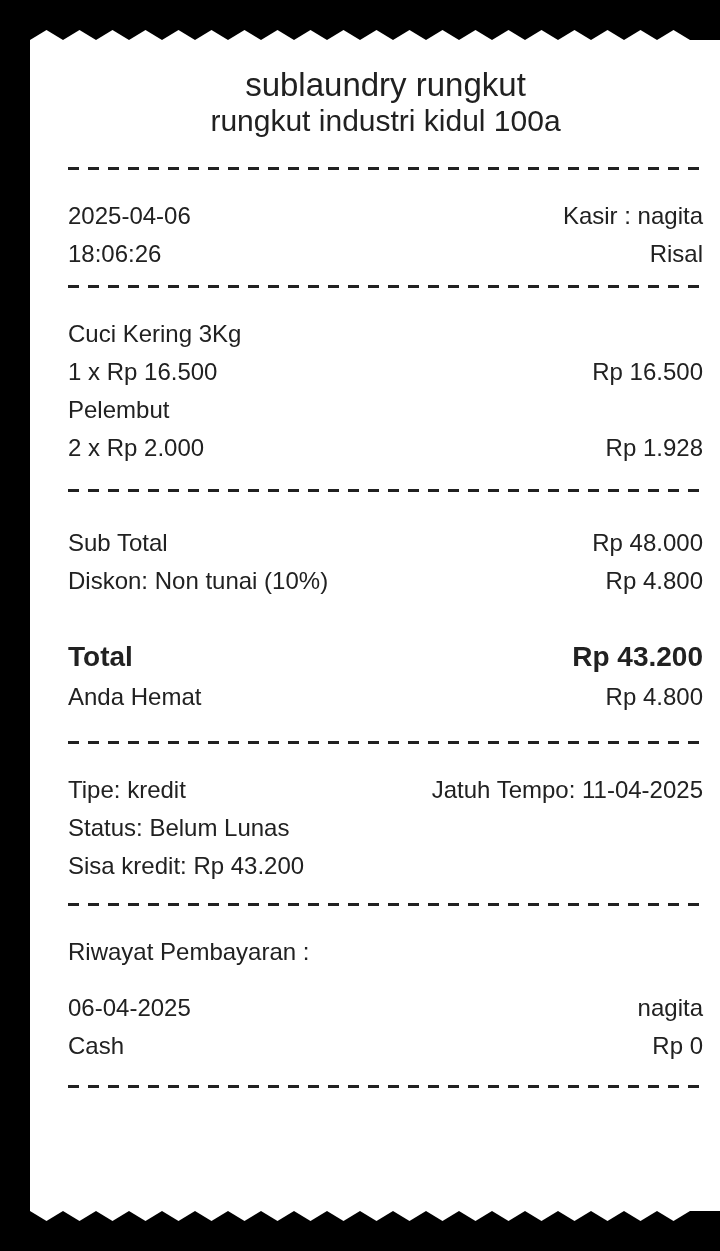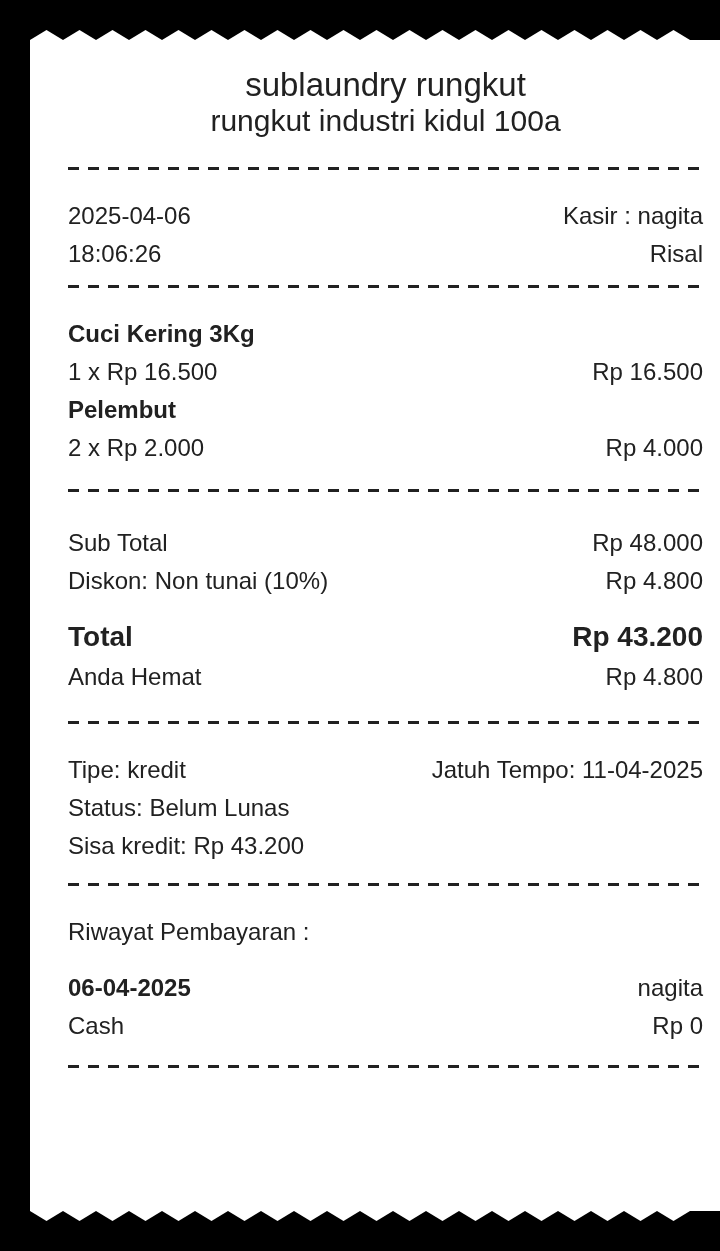--- a/index.html
+++ b/index.html
@@ -34,22 +34,22 @@
   .d6 { margin-top: 20px; }
   .sec-meta    { margin-top: 27px; }
   .sec-items   { margin-top: 27px; }
   .sec-totals  { margin-top: 32px; }
   .sec-credit  { margin-top: 27px; }
   .sec-history { margin-top: 27px; }
   .row {
     display: flex; justify-content: space-between; align-items: baseline;
     font-size: 24px; line-height: 38px;
   }
-  .bold { font-weight: 700; }
-  .total-row { margin-top: 16px; font-size: 28px; line-height: 42px; font-weight: 700; }
+  .bold { font-weight: 400; }
+  .total-row { margin-top: 36px; font-size: 28px; line-height: 42px; font-weight: 700; }
   .entry { margin-top: 18px; }
 </style>
 </head>
 <body>
 
 <div class="receipt">
 
   <svg class="edge" width="660" height="10" aria-hidden="true">
     <defs>
       <pattern id="zz-top" width="33" height="10" patternUnits="userSpaceOnUse">
@@ -86,21 +86,21 @@
         <div class="row bold">Cuci Kering 3Kg</div>
         <div class="row">
           <span>1 x Rp 16.500</span>
           <span>Rp 16.500</span>
         </div>
       </div>
       <div>
         <div class="row bold">Pelembut</div>
         <div class="row">
           <span>2 x Rp 2.000</span>
-          <span>Rp 4.000</span>
+          <span>Rp 1.928</span>
         </div>
       </div>
     </div>
 
     <div class="divider d3"></div>
 
     <div class="sec-totals">
       <div class="row">
         <span>Sub Total</span>
         <span>Rp 48.000</span>

